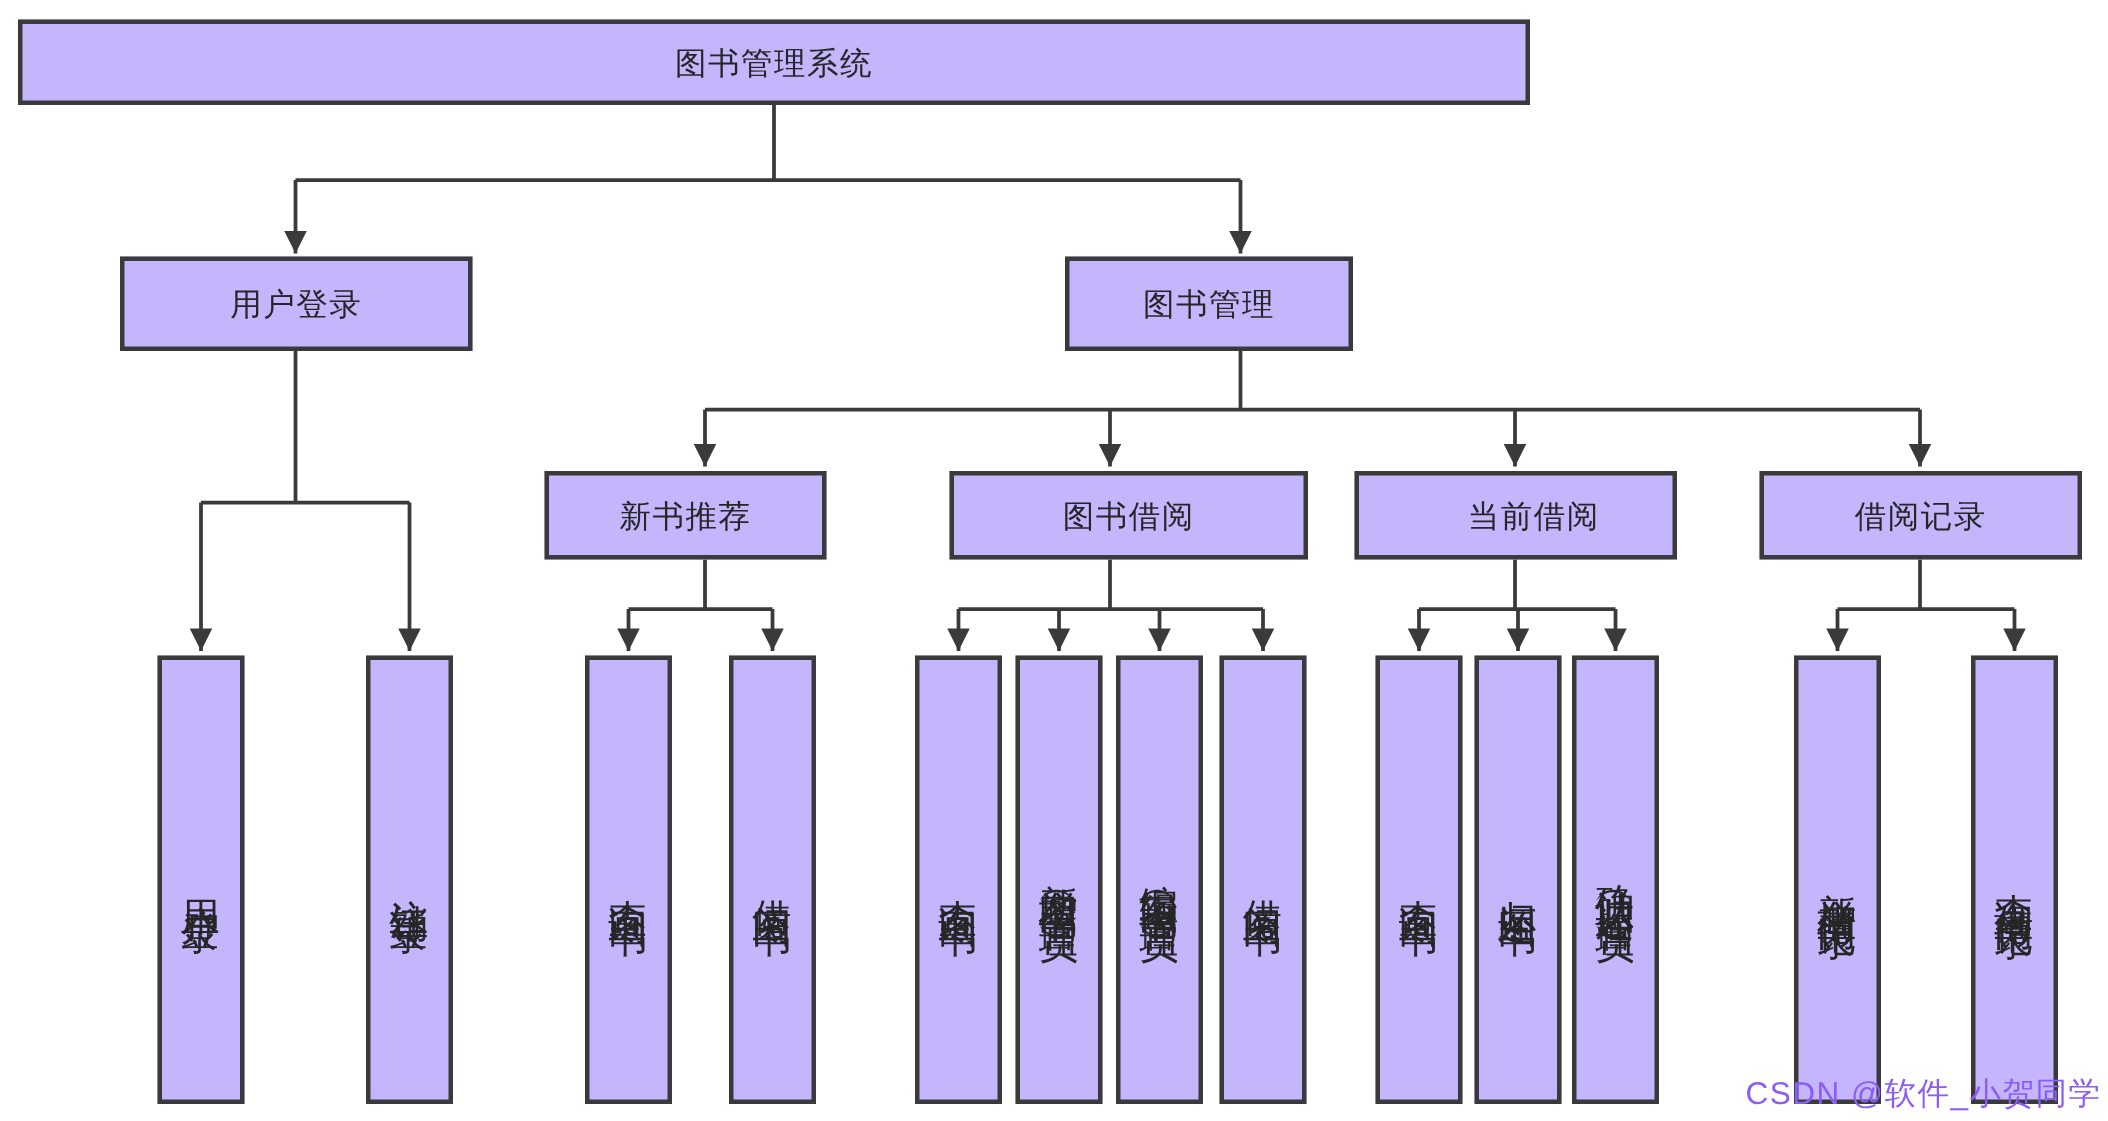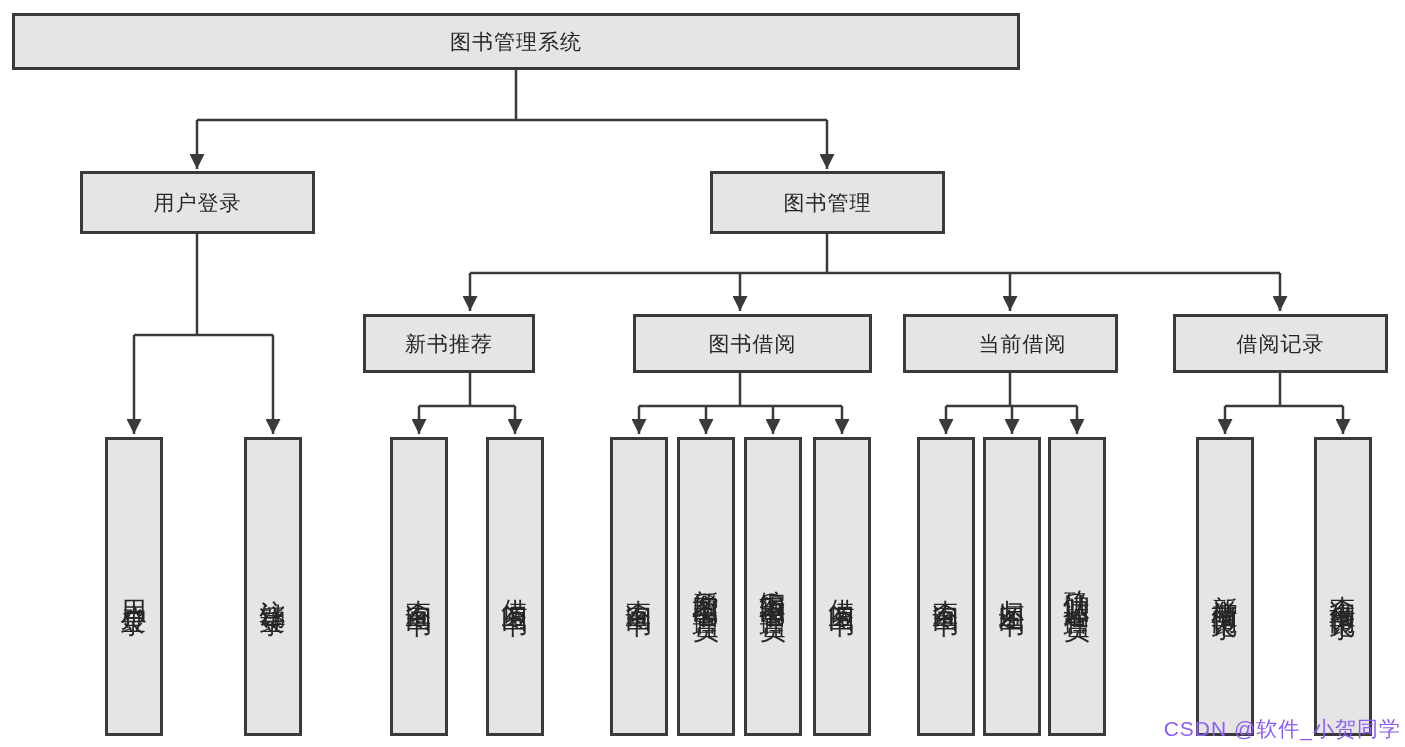--- a/index.html
+++ b/index.html
@@ -18,21 +18,21 @@
   svg.wires {
     position: absolute;
     left: 0; top: 0;
     width: 1405px;
     height: 747px;
   }
   .box {
     position: absolute;
     box-sizing: border-box;
     border: 3px solid #3a3a3a;
-    background: #e5e5e5;
+    background: #c4b5fd;
     display: flex;
     align-items: center;
     justify-content: center;
     color: #262626;
   }
   .hlabel {
     font-size: 21px;
     letter-spacing: 1px;
     white-space: nowrap;
   }
@@ -40,22 +40,22 @@
     writing-mode: vertical-rl;
     text-orientation: mixed;
     font-size: 26px;
     letter-spacing: 4px;
     line-height: 1;
     white-space: nowrap;
   }
   
   .b-root  { left: 12px;   top: 13px;  width: 1008px; height: 57px; }
   .b-l2a   { left: 80px;   top: 171px; width: 235px;  height: 63px; }
-  .b-l2b   { left: 710px;  top: 171px; width: 235px;  height: 63px; }
-  .b-l3a   { left: 363px;  top: 314px; width: 172px;  height: 59px; }
+  .b-l2b   { left: 710px;  top: 171px; width: 192px;  height: 63px; }
+  .b-l3a   { left: 363px;  top: 314px; width: 188px;  height: 59px; }
   .b-l3b   { left: 633px;  top: 314px; width: 239px;  height: 59px; }
   .b-l3c   { left: 903px;  top: 314px; width: 215px;  height: 59px; padding-left: 24px; }
   .b-l3d   { left: 1173px; top: 314px; width: 215px;  height: 59px; }
   .leaf    { top: 437px; width: 58px; height: 299px; }
   .b-a1 { left: 105px; }  .b-a2 { left: 244px; }
   .b-b1 { left: 390px; }  .b-b2 { left: 486px; }
   .b-c1 { left: 610px; }  .b-c2 { left: 677px; }
   .b-c3 { left: 744px; }  .b-c4 { left: 813px; }
   .b-d1 { left: 917px; }  .b-d2 { left: 983px; }  .b-d3 { left: 1048px; }
   .b-e1 { left: 1196px; } .b-e2 { left: 1314px; }

